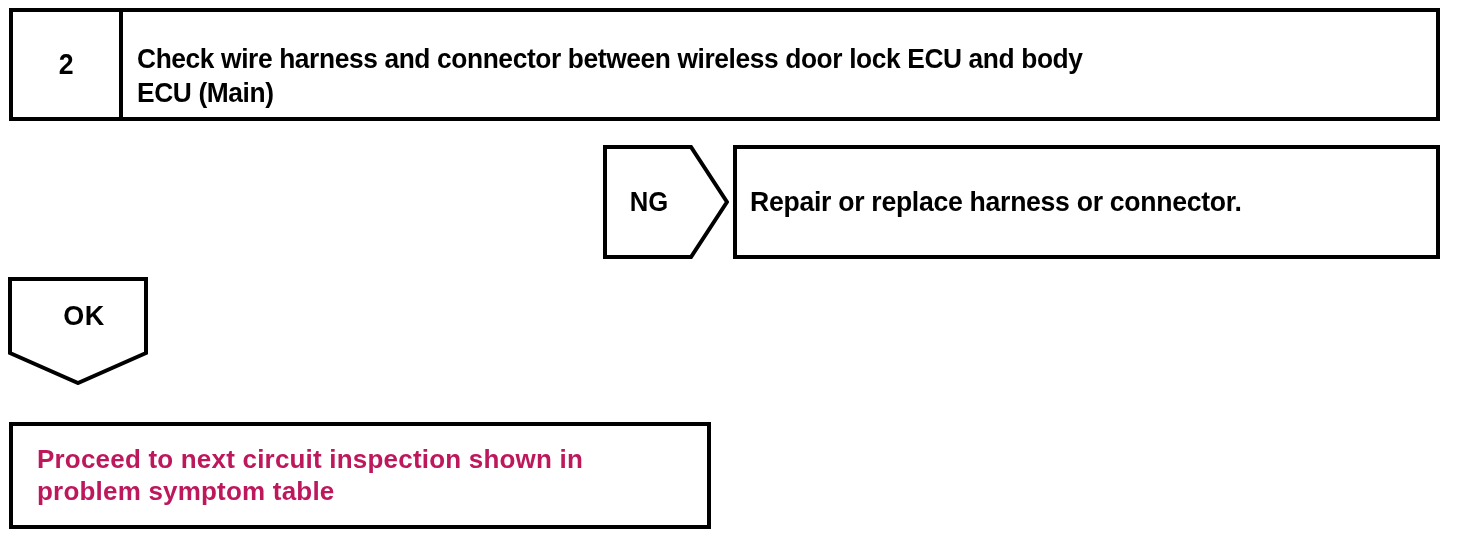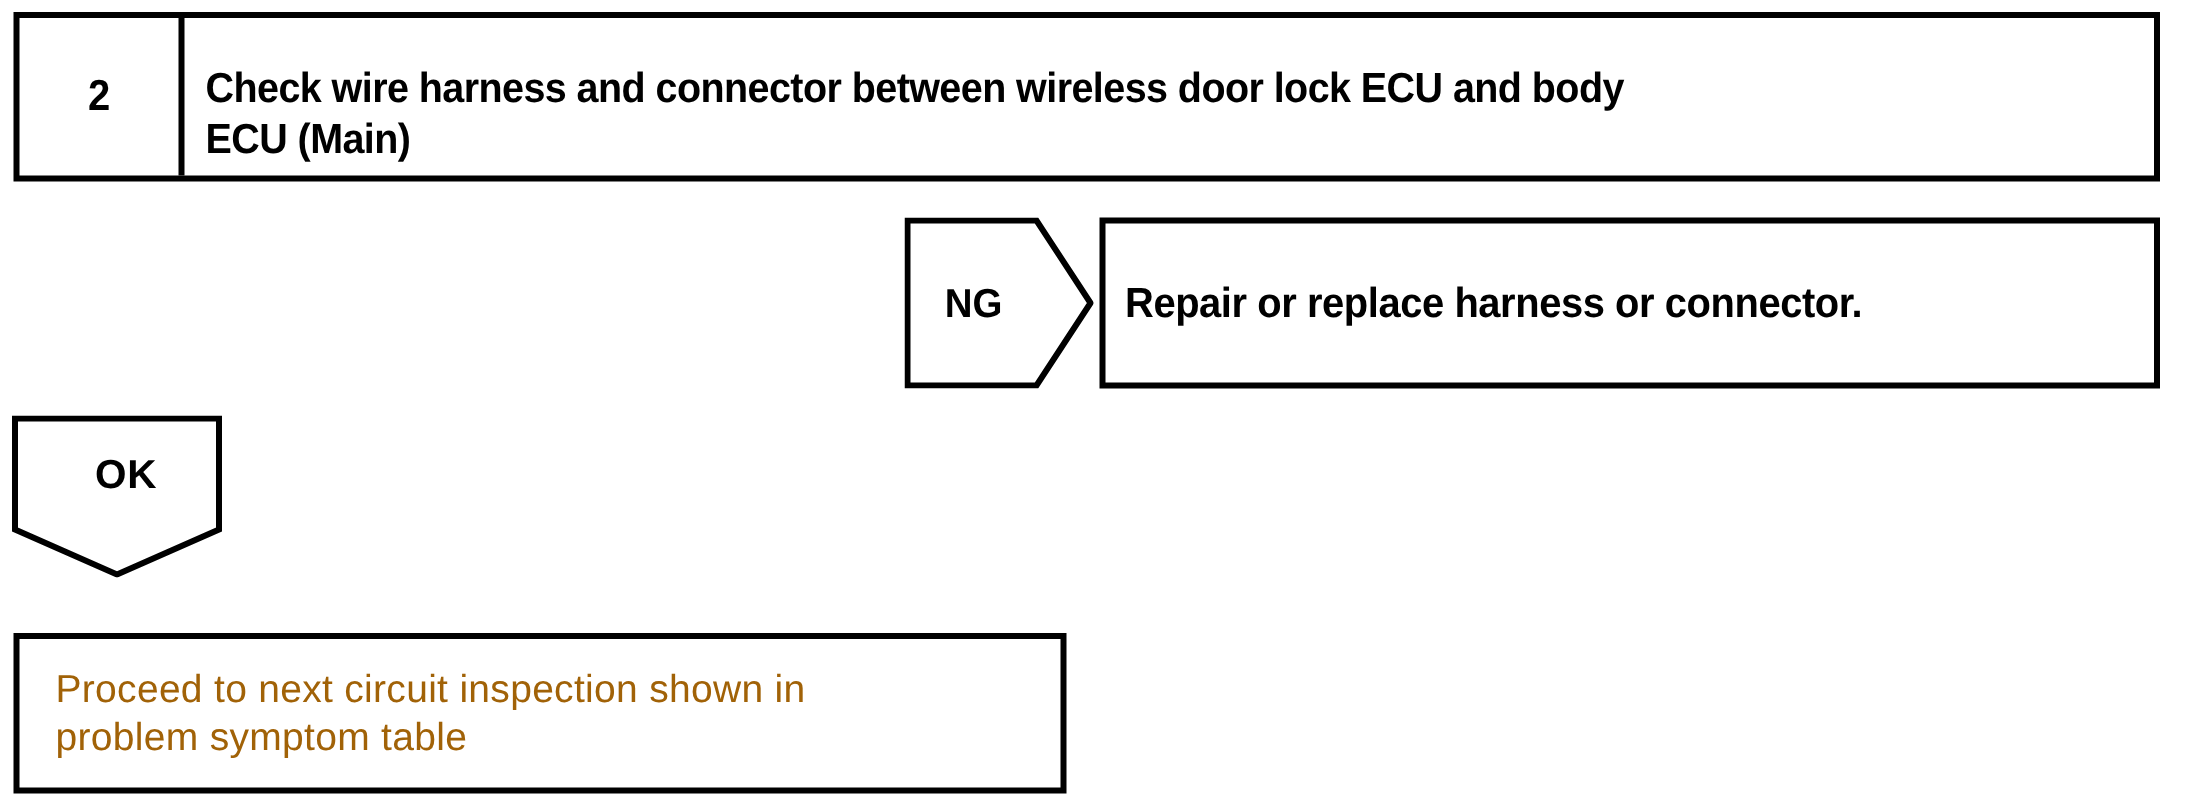--- a/index.html
+++ b/index.html
@@ -156,22 +156,22 @@
     height: 107px;
     border: 4px solid #000000;
     box-sizing: border-box;
     background: #ffffff;
     display: flex;
     align-items: center;
     padding-left: 24px;
   }
   .proceed-text {
     font-size: 26px;
-    font-weight: normal;
-    color: #a16207;
+    font-weight: bold;
+    color: #be185d;
     line-height: 1.23;
     letter-spacing: 0.2px;
     white-space: pre-line;
     transform-origin: left center;
   }
 </style>
 </head>
 <body>
 
 <div id="canvas">

